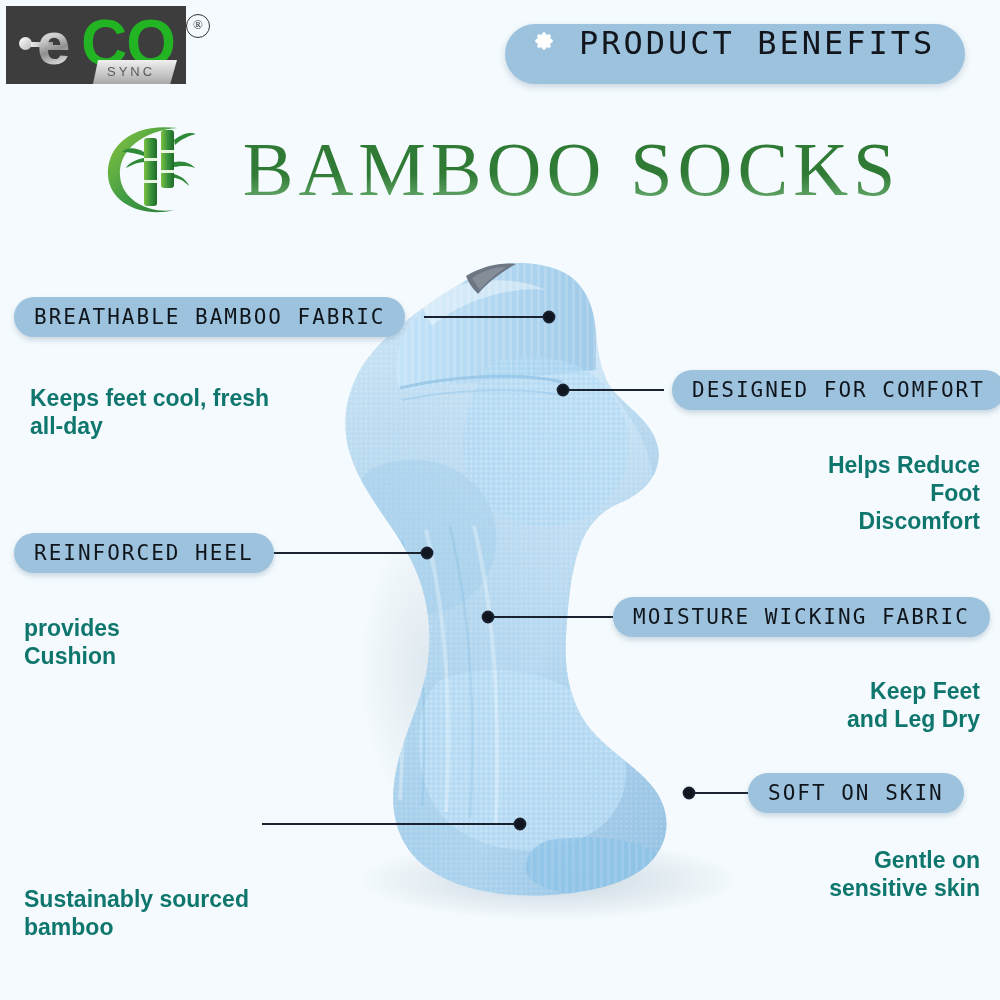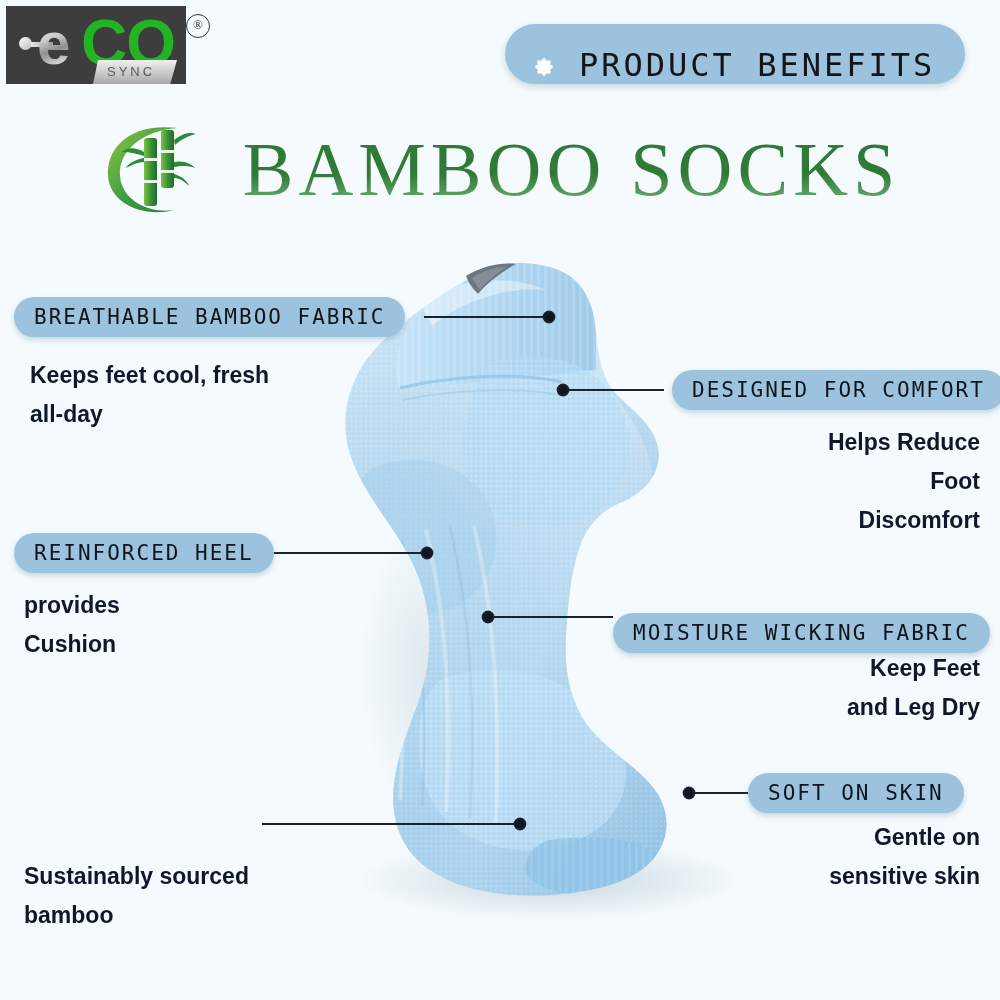--- a/index.html
+++ b/index.html
@@ -35,21 +35,21 @@
   .eco-sync-txt{position:absolute;left:96px;top:54px;font-size:13px;letter-spacing:3px;
     color:#5a5a5a;font-family:"Liberation Sans",sans-serif;}
   .reg-mark{position:absolute;left:186px;top:14px;width:22px;height:22px;border:1.6px solid #333;
     border-radius:50%;color:#333;font-size:13px;line-height:20px;text-align:center;
     font-family:"Liberation Serif",serif;}
 
   
   .header-pill{
     position:absolute;left:505px;top:24px;width:460px;height:60px;
     background:#9cc2de;border-radius:30px;
-    display:flex;align-items:flex-end;gap:18px;padding-left:22px;
+    display:flex;align-items:flex-start;gap:18px;padding-left:22px;
     box-shadow:0 3px 6px rgba(120,150,175,.35);
     box-sizing:border-box;
   }
   .header-pill .ttl{
     font-family:"DejaVu Sans Mono", monospace;
     font-size:32px;letter-spacing:3px;color:#12161c;font-weight:normal;
   }
 
   
   .title-row{position:absolute;left:0;top:112px;width:1000px;height:115px;
@@ -66,21 +66,21 @@
   .pill{
     position:absolute;background:#9cc2de;border-radius:24px;
     display:flex;align-items:center;justify-content:center;
     height:40px;padding:8px 20px;box-sizing:border-box;
     box-shadow:0 3px 5px rgba(120,150,175,.35);
     font-family:"DejaVu Sans Mono", monospace;
     font-size:21px;letter-spacing:2px;color:#10151b;white-space:nowrap;
   }
   .desc{
     position:absolute;font-family:"Liberation Sans",sans-serif;
-    font-weight:bold;font-size:23px;line-height:39px;color:#0f172a;white-space:pre-line;
+    font-weight:bold;font-size:23px;line-height:28px;color:#0f766e;white-space:pre-line;margin-top:28px;
   }
   .desc.right{text-align:right;}
 
   
   .lines{position:absolute;left:0;top:0;width:1000px;height:1000px;pointer-events:none;}
 
   
   .sock-wrap{position:absolute;left:250px;top:240px;width:500px;height:700px;}
 </style>
 </head>
@@ -291,21 +291,21 @@
   <div class="desc right" style="left:660px;top:423px;width:320px;">Helps Reduce
 Foot
 Discomfort</div>
 
   <div class="pill" style="left:14px;top:533px;">
     <span>REINFORCED HEEL</span>
   </div>
   <div class="desc" style="left:24px;top:586px;width:300px;">provides
 Cushion</div>
 
-  <div class="pill" style="left:613px;top:597px;margin-top:16px;">
+  <div class="pill" style="left:613px;top:597px;">
     <span>MOISTURE WICKING FABRIC</span>
   </div>
   <div class="desc right" style="left:660px;top:649px;width:320px;">Keep Feet
 and Leg Dry</div>
 
   <div class="desc" style="left:24px;top:857px;width:320px;">Sustainably sourced
 bamboo</div>
 
   <div class="pill" style="left:748px;top:773px;">
     <span>SOFT ON SKIN</span>

